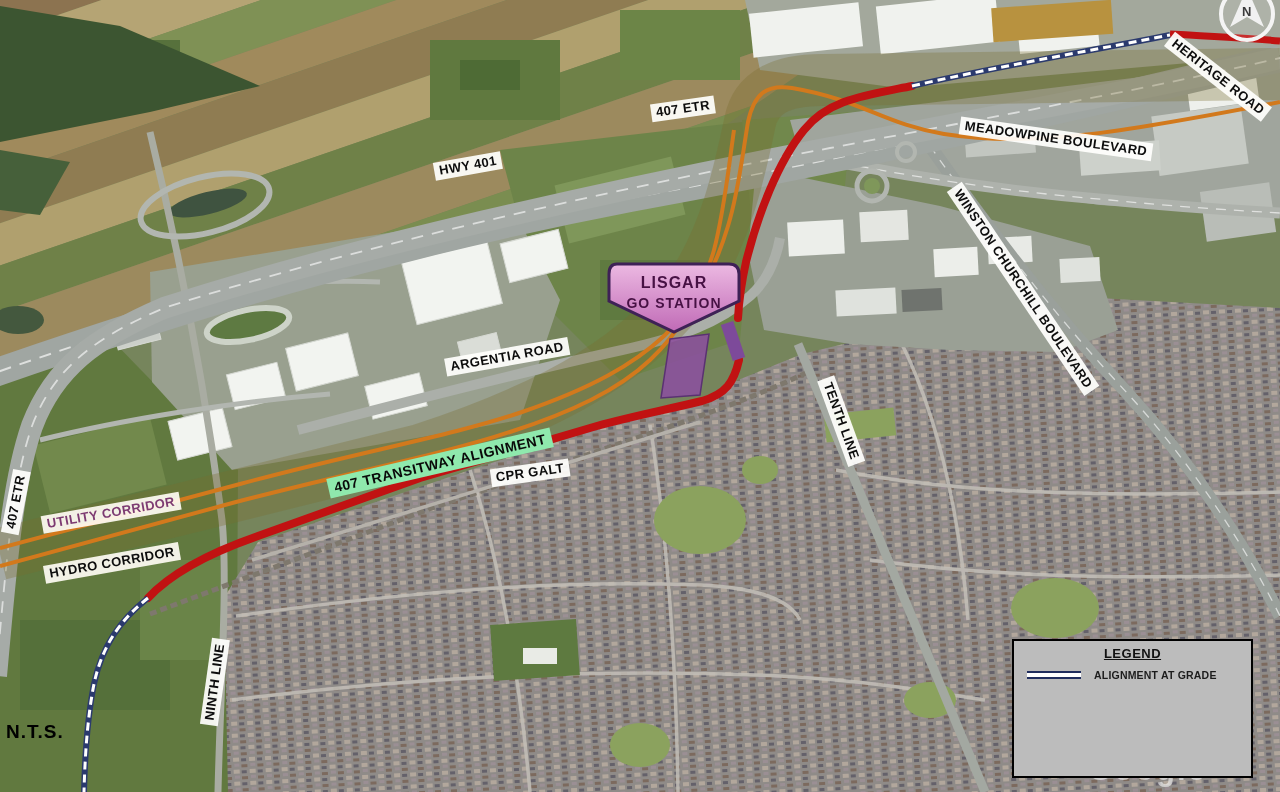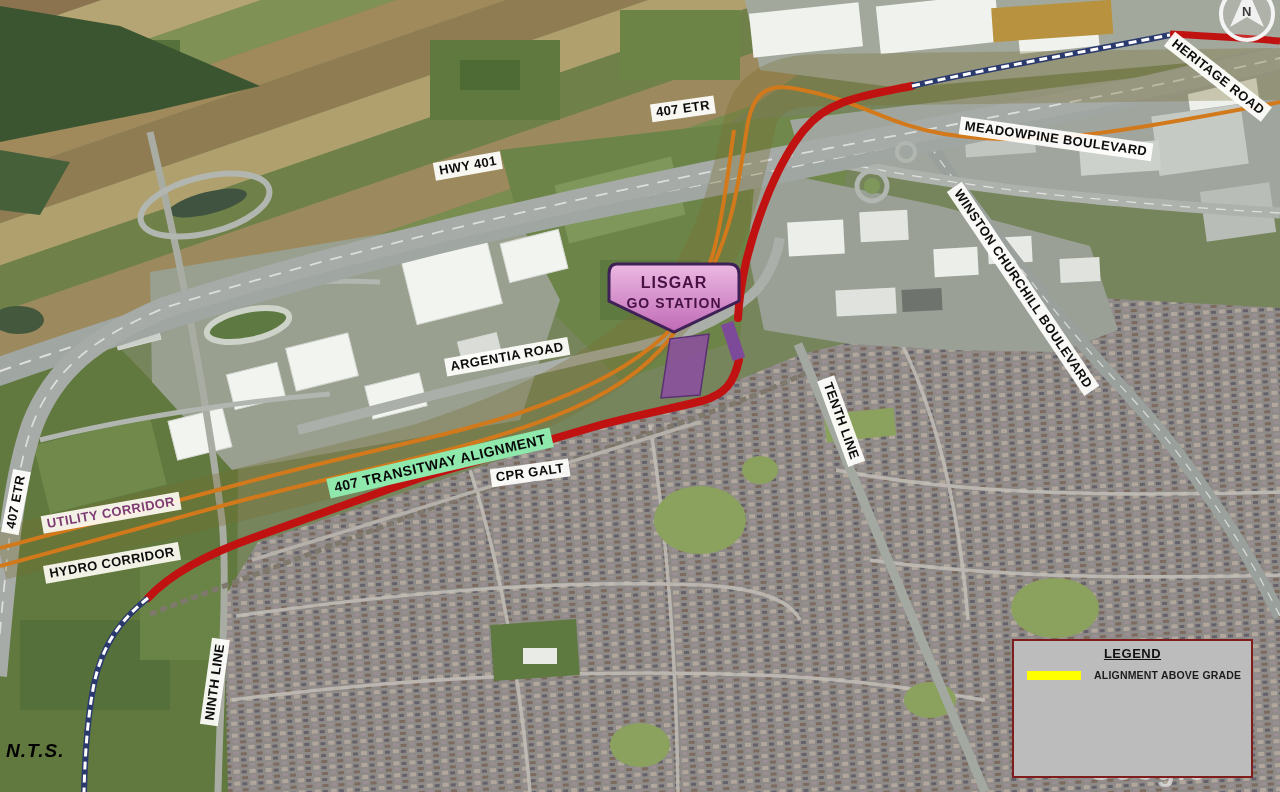--- a/index.html
+++ b/index.html
@@ -14,21 +14,21 @@
     transform-origin:center center;line-height:1.25;}
   .maplabel.purple{color:#7d3b72;background:rgba(255,252,244,0.92);}
   .maplabel.cream{background:rgba(255,252,244,0.92);}
   .green-label{position:absolute;z-index:4;background:#8fe9ad;color:#0a0a0a;font-size:14px;
     font-weight:bold;letter-spacing:0.5px;padding:2px 6px;white-space:nowrap;transform-origin:center center;}
   .plain-label{position:absolute;z-index:4;color:#000;font-weight:bold;white-space:nowrap;}
   .callout-text{position:absolute;z-index:4;color:#471144;font-weight:bold;text-align:center;
     white-space:nowrap;transform:translate(-50%,-50%);letter-spacing:1px;}
   .compass-n{position:absolute;z-index:4;color:#3c3c3c;font-size:13px;font-weight:bold;}
   .legend{position:absolute;z-index:5;left:1012px;top:639px;width:241px;height:139px;
-    background:#bcbcbc;border:2px solid #7f1d1d;box-sizing:border-box;}
+    background:#bcbcbc;border:2px solid #000000;box-sizing:border-box;}
   .legend-title{text-align:center;font-size:13px;font-weight:bold;text-decoration:underline;
     color:#111;margin-top:5px;letter-spacing:0.5px;}
   .legend-row{display:flex;align-items:center;height:28px;padding-left:13px;}
   .legend-swatch{width:54px;flex:0 0 54px;margin-right:13px;}
   .sw-at-grade{height:8px;border-top:2px solid #1f2d5e;border-bottom:2px solid #1f2d5e;background:#fff;box-sizing:border-box;}
   .sw-below{height:8px;background:#b51313;}
   .sw-above{height:9px;background:#ffff00;}
   .sw-station{height:18px;background:#7d4a9a;}
   .legend-label{font-size:10.5px;font-weight:bold;color:#1c1c1c;letter-spacing:0.2px;white-space:nowrap;}
 </style>
@@ -217,27 +217,27 @@
   <div class="maplabel" style="left:215px;top:682px;transform:translate(-50%,-50%) rotate(-82deg);">NINTH LINE</div>
   <div class="maplabel" style="left:507px;top:357px;transform:translate(-50%,-50%) rotate(-10deg);">ARGENTIA ROAD</div>
   <div class="maplabel" style="left:530px;top:473px;transform:translate(-50%,-50%) rotate(-8deg);">CPR GALT</div>
   <div class="green-label" style="left:440px;top:463px;transform:translate(-50%,-50%) rotate(-13deg);">407 TRANSITWAY ALIGNMENT</div>
   <div class="maplabel purple" style="left:111px;top:513px;transform:translate(-50%,-50%) rotate(-10deg);">UTILITY CORRIDOR</div>
   <div class="maplabel cream" style="left:112px;top:563px;transform:translate(-50%,-50%) rotate(-10deg);">HYDRO CORRIDOR</div>
 
   <div class="callout-text" style="left:674px;top:283px;font-size:16px;">LISGAR</div>
   <div class="callout-text" style="left:674px;top:303px;font-size:14px;">GO STATION</div>
 
-  <div class="plain-label" style="left:6px;top:740px;font-size:19px;letter-spacing:1px;font-style:italic;">N.T.S.</div>
+  <div class="plain-label" style="left:6px;top:721px;font-size:19px;letter-spacing:1px;">N.T.S.</div>
 
   <div class="compass-n" style="left:1242px;top:4px;">N</div>
 
   <div class="watermark">Google</div>
 
   <div class="legend">
     <div class="legend-title">LEGEND</div>
     <div class="legend-row">
-      <div class="legend-swatch sw-above"></div>
-      <div class="legend-label">ALIGNMENT ABOVE GRADE</div>
+      <div class="legend-swatch sw-at-grade"></div>
+      <div class="legend-label">ALIGNMENT AT GRADE</div>
     </div>
   </div>
 
 </div>
 
 </body></html>

